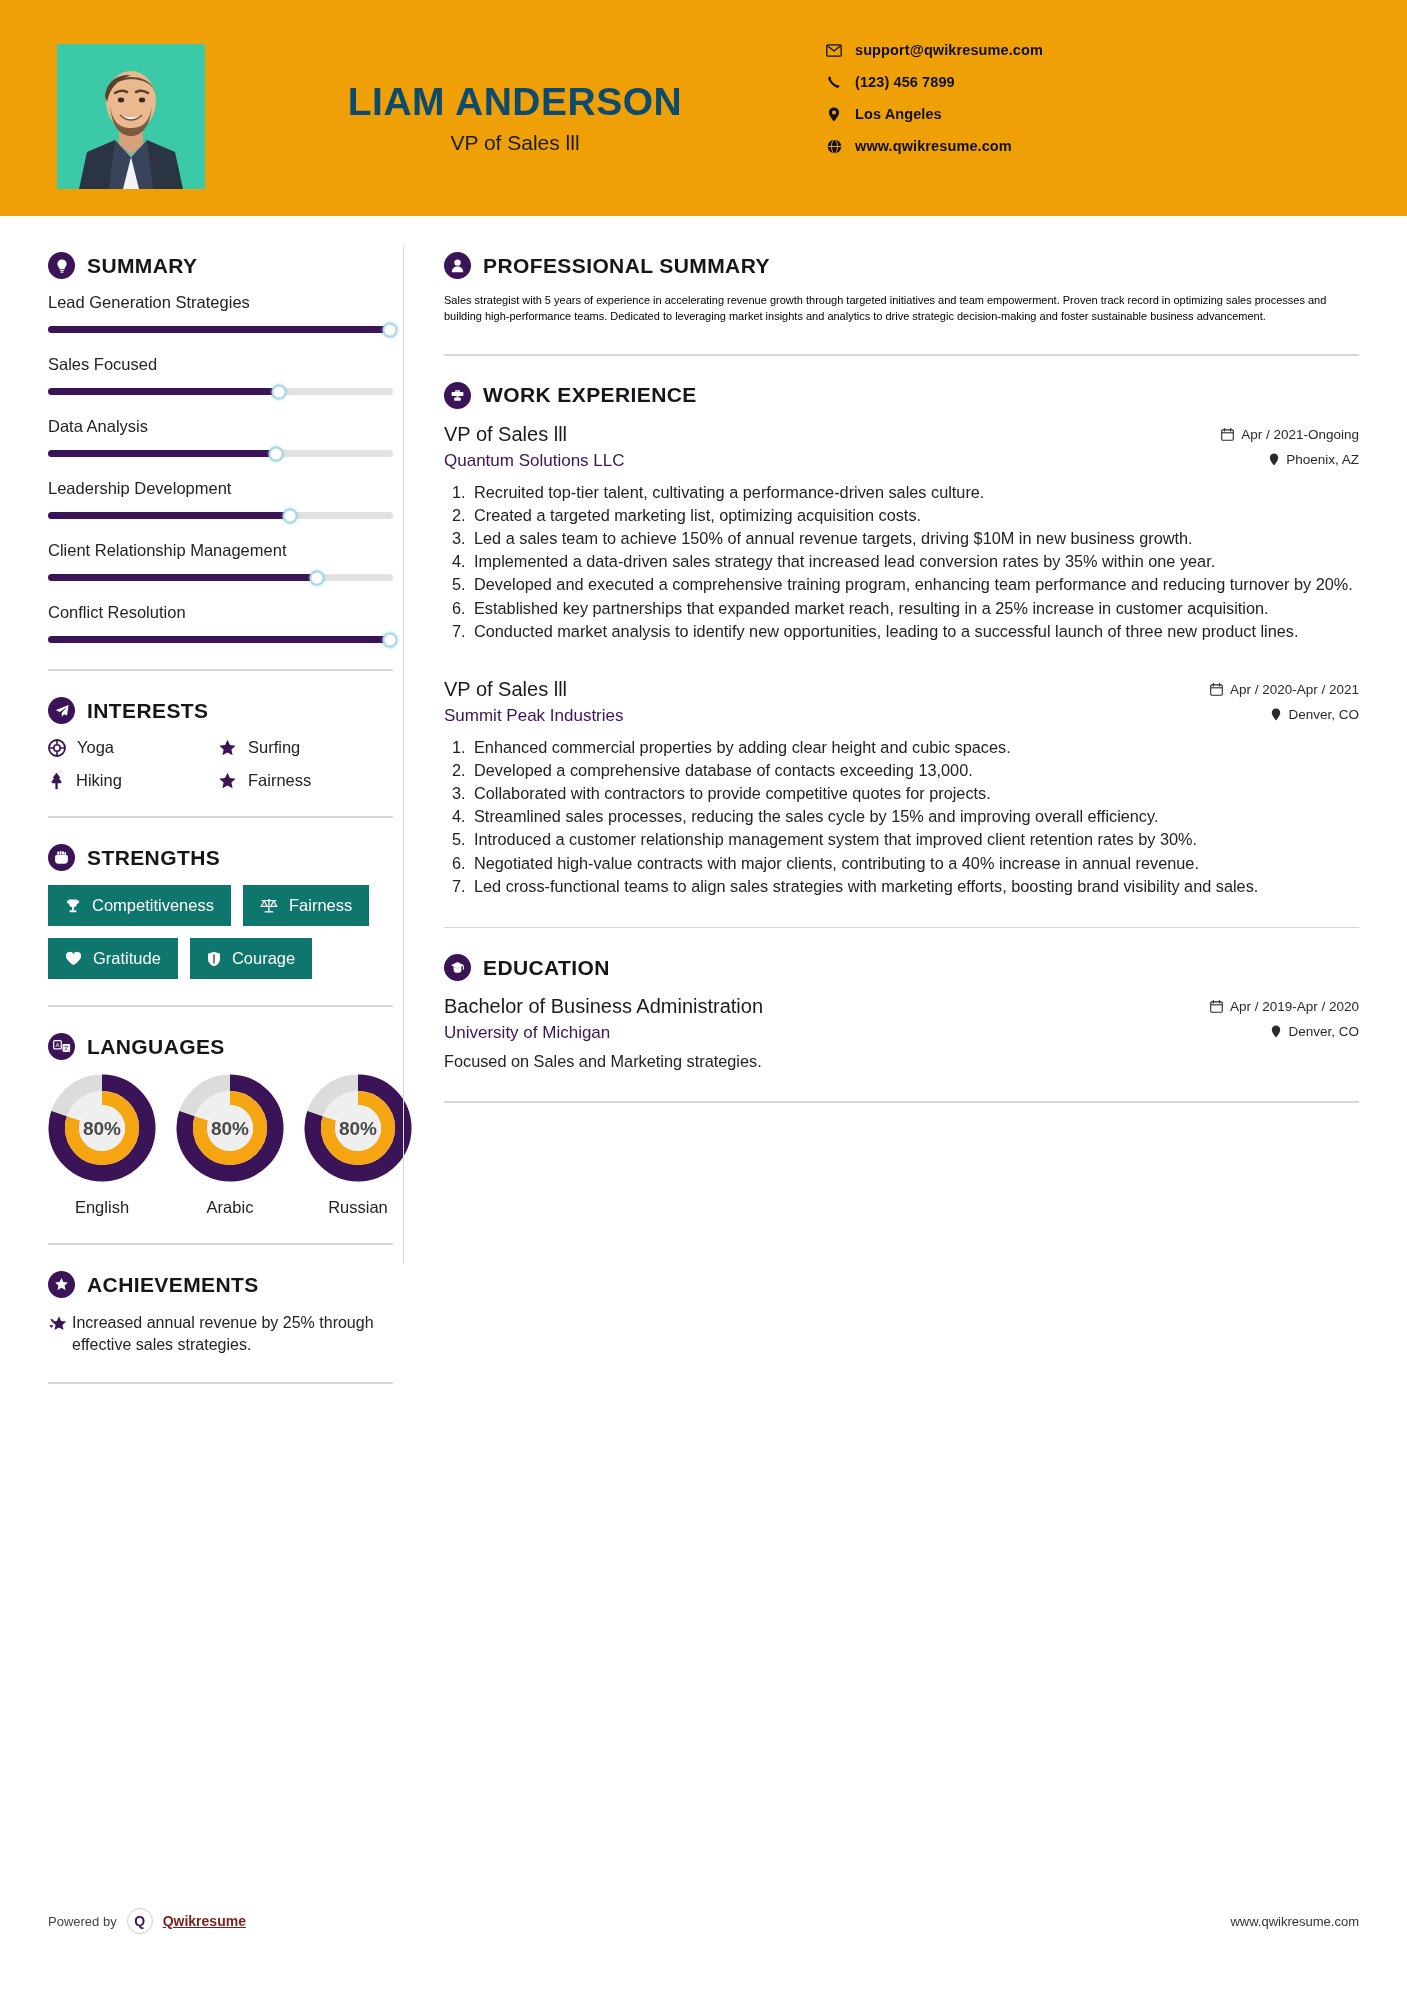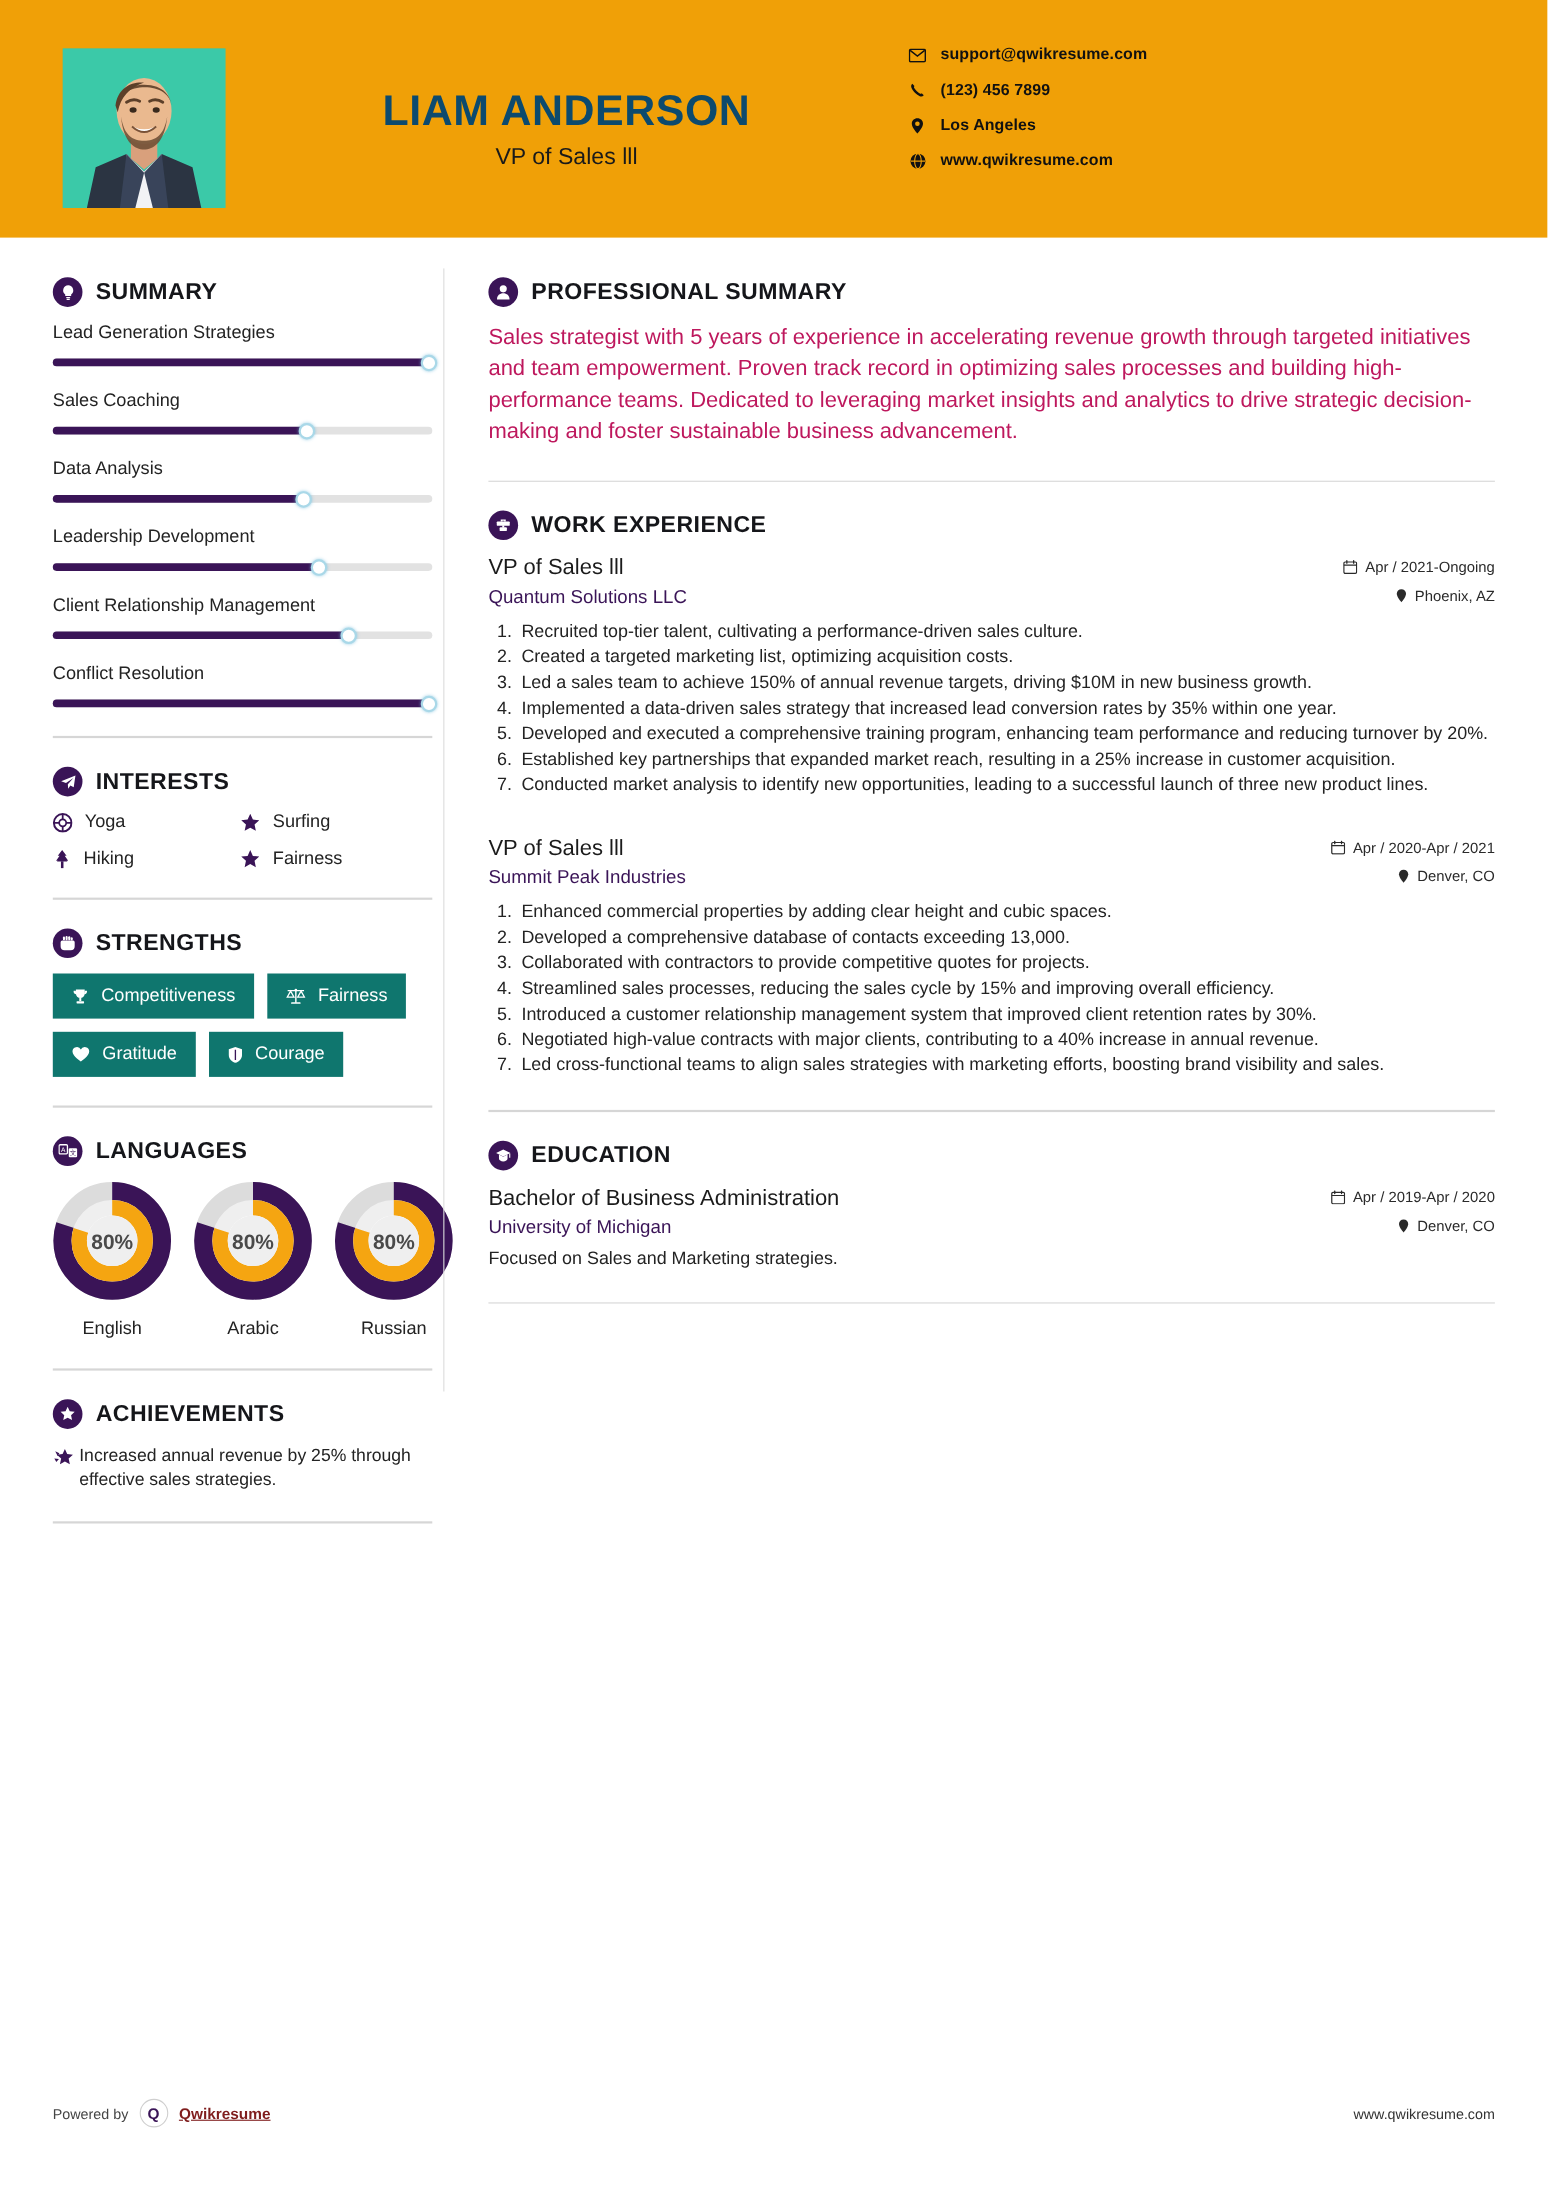--- a/index.html
+++ b/index.html
@@ -185,23 +185,23 @@
   .lang-item { width: 108px; text-align: center; }
   .lang-label { margin-top: 12px; font-size: 16.5px; color: #232323; }
 
   
   .ach-item { display: flex; gap: 1px; margin-bottom: 18px; align-items: flex-start; }
   .ach-item svg { display:block; flex: 0 0 auto; margin-top: 3px; }
   .ach-text { font-size: 16px; color: #232323; line-height: 1.38; }
 
   
   .summary {
-    font-size: 20px;
+    font-size: 11px;
     line-height: 1.42;
-    color: #be185d;
+    color: #000000;
   }
   .job { margin-bottom: 6px; }
   .job-head {
     display: flex; justify-content: space-between; align-items: baseline;
   }
   .job-role { font-size: 20px; color: #1b1b1b; }
   .job-meta {
     font-size: 13.5px; color: #2a2a2a;
     display:flex; align-items:center; gap: 7px; white-space: nowrap;
   }
@@ -342,21 +342,21 @@
         </div>
         <div>
           <div class="skill">
             <div class="skill-name">Lead Generation Strategies</div>
             <div class="bar-track">
               <div class="bar-fill" style="width: 99%;"></div>
               <div class="bar-knob" style="left: 99%;"></div>
             </div>
           </div>
           <div class="skill">
-            <div class="skill-name">Sales Coaching</div>
+            <div class="skill-name">Sales Focused</div>
             <div class="bar-track">
               <div class="bar-fill" style="width: 67%;"></div>
               <div class="bar-knob" style="left: 67%;"></div>
             </div>
           </div>
           <div class="skill">
             <div class="skill-name">Data Analysis</div>
             <div class="bar-track">
               <div class="bar-fill" style="width: 66%;"></div>
               <div class="bar-knob" style="left: 66%;"></div>

